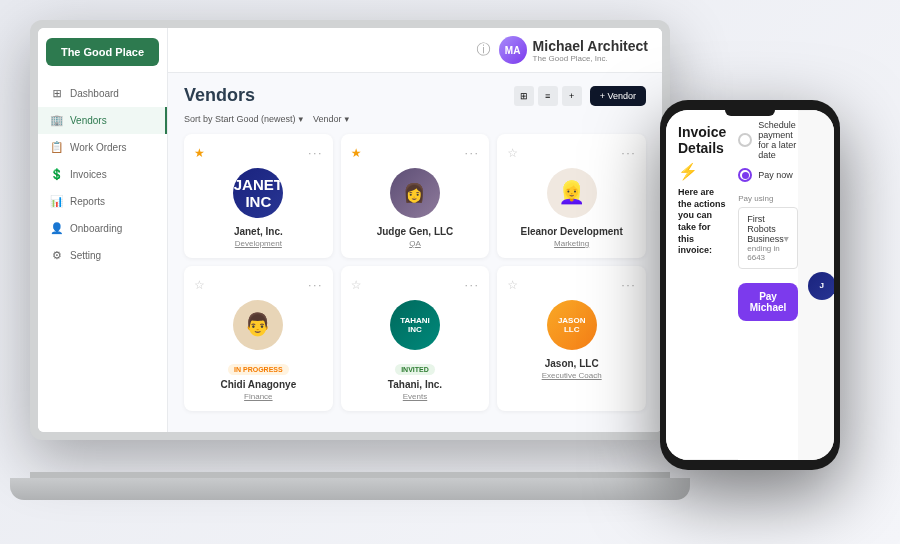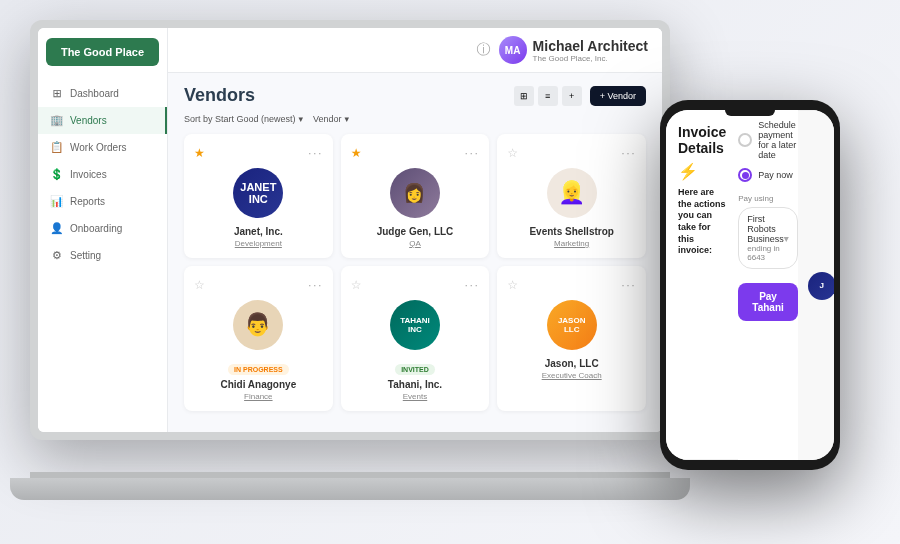--- a/index.html
+++ b/index.html
@@ -440,21 +440,21 @@
       color: #888;
       margin-bottom: 4px;
       margin-top: 12px;
     }
 
     .bank-selector {
       display: flex;
       align-items: center;
       justify-content: flex-start;
       border: 1px solid #e0e0e0;
-      border-radius: 14px;
+      border-radius: 4px;
       padding: 6px 8px;
     }
 
     .bank-name {
       font-size: 9px;
       color: #333;
       font-weight: 500;
     }
 
     .chevron-down {
@@ -609,21 +609,21 @@
             </div>
 
             <div class="vendor-grid">
 
               <div class="vendor-card">
                 <div class="card-top">
                   <span class="star-icon filled">★</span>
                   <span class="dots-menu">···</span>
                 </div>
                 <div class="vendor-avatar av-blue">
-                  <span style="font-size:11px;font-weight:700;">JANET<br>INC</span>
+                  <span style="font-size:15px;font-weight:700;">JANET<br>INC</span>
                 </div>
                 <div class="vendor-name">Janet, Inc.</div>
                 <div class="vendor-category">Development</div>
               </div>
 
               <div class="vendor-card">
                 <div class="card-top">
                   <span class="star-icon filled">★</span>
                   <span class="dots-menu">···</span>
                 </div>
@@ -635,21 +635,21 @@
               </div>
 
               <div class="vendor-card">
                 <div class="card-top">
                   <span class="star-icon empty">☆</span>
                   <span class="dots-menu">···</span>
                 </div>
                 <div class="vendor-avatar" style="background:#f0e8e0;display:flex;align-items:center;justify-content:center;">
                   <span style="font-size:22px;">👱‍♀️</span>
                 </div>
-                <div class="vendor-name">Events Shellstrop</div>
+                <div class="vendor-name">Eleanor Development</div>
                 <div class="vendor-category">Marketing</div>
               </div>
 
               <div class="vendor-card">
                 <div class="card-top">
                   <span class="star-icon empty">☆</span>
                   <span class="dots-menu">···</span>
                 </div>
                 <div class="vendor-avatar" style="background:#e8d5b7;display:flex;align-items:center;justify-content:center;">
                   <span style="font-size:22px;">👨</span>
@@ -722,21 +722,21 @@
           <div class="pay-using-label">Pay using</div>
           <div class="bank-selector">
             <div>
               <div class="bank-name">First Robots Business</div>
               <div style="font-size:8px;color:#888;">ending in 6643</div>
             </div>
             <span class="chevron-down">▾</span>
           </div>
         </div>
 
-        <button class="pay-btn">Pay Tahani</button>
+        <button class="pay-btn">Pay Michael</button>
       </div>
 
       <div class="phone-footer">
         <div class="footer-logo-circle">J</div>
         <div>
           <div class="footer-invoice-label">INVOICE</div>
           <div class="footer-invoice-info">Invoice #: 1011</div>
           <div class="footer-invoice-info">Created: 10/11/3310</div>
         </div>
       </div>

